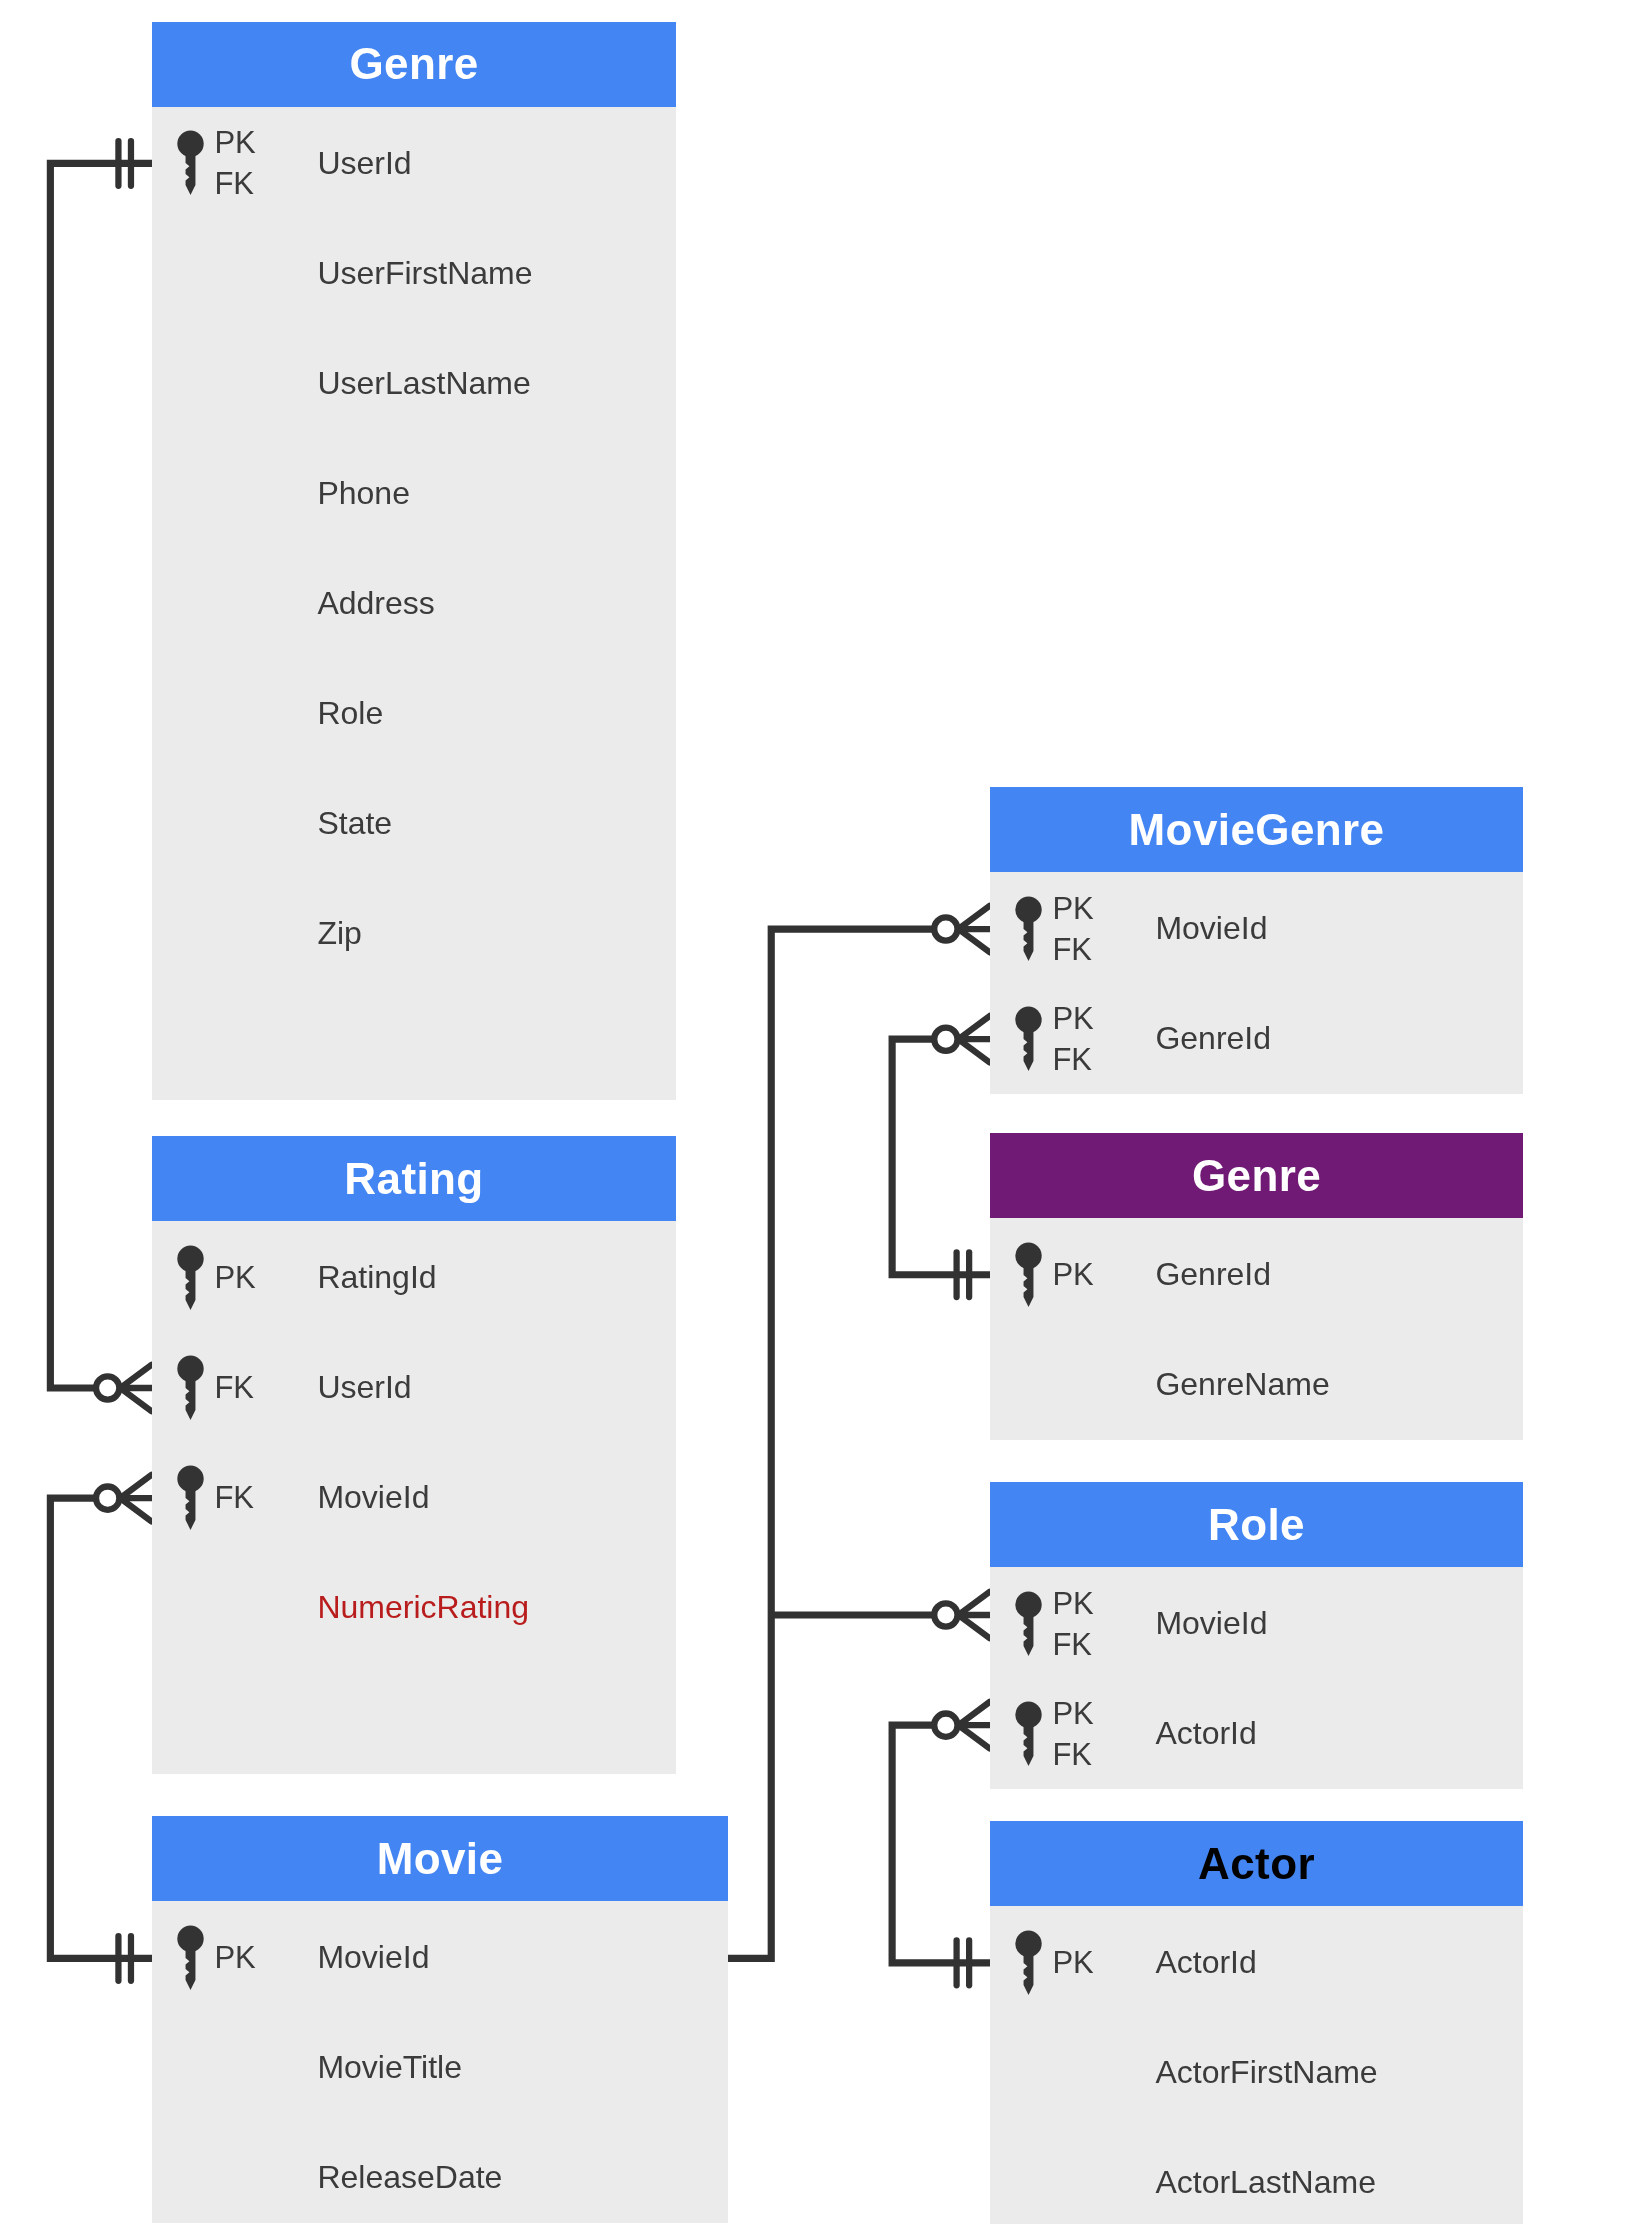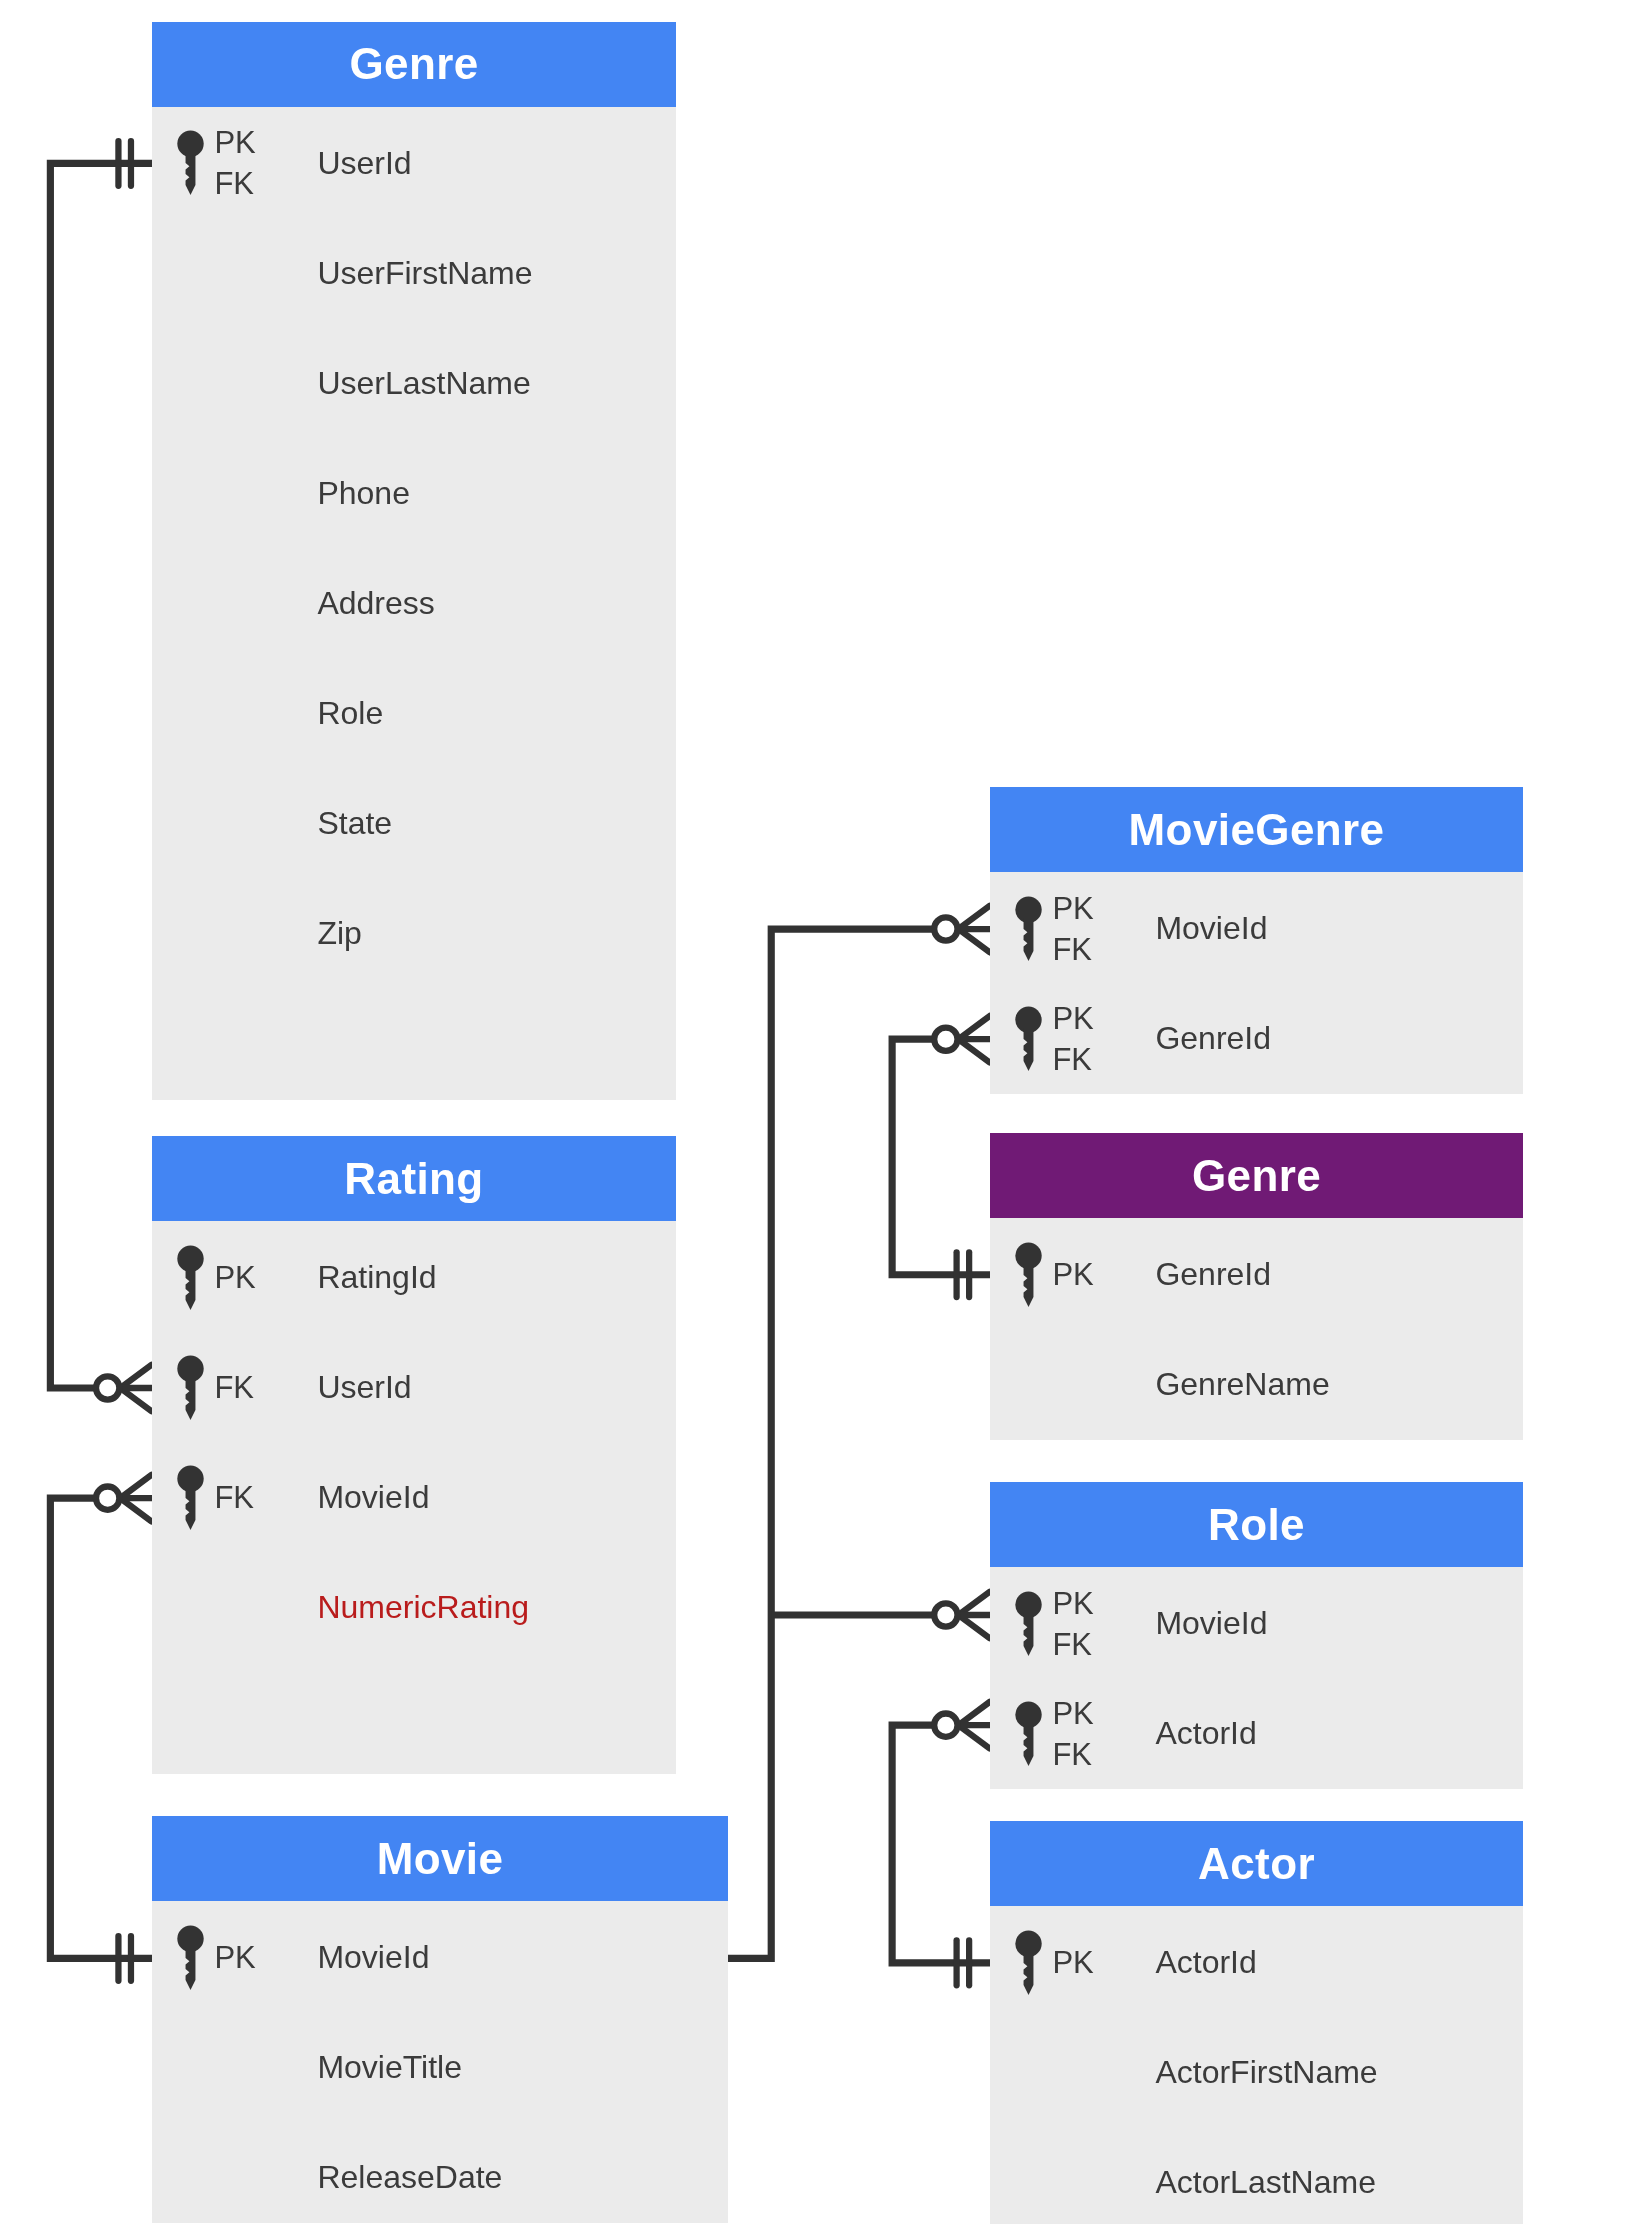--- a/index.html
+++ b/index.html
@@ -296,21 +296,21 @@
             </div>
             <div class="klabel" style="color: rgb(59, 59, 59);">
               <span>PK</span>
               <span>FK</span>
             </div>
             <span class="fname" style="color: rgb(59, 59, 59);">ActorId</span>
           </div>
         </div>
       </div>
       <div class="tbl" style="left: 990px; top: 1821px; width: 533px;">
-        <div class="tbl-header" style="background: rgb(67, 133, 243); color: #ffffff;">Actor</div>
+        <div class="tbl-header" style="background: rgb(67, 133, 243); color: #000000;">Actor</div>
         <div class="tbl-body" style="background: rgb(235, 235, 235); height: 318px;">
           <div class="frow">
             <div class="keybox">
               <svg viewBox="0 0 60 120">
                 <circle cx="30" cy="25" r="24" fill="#333333"></circle>
                 <path d="M21 40 L39 40 L39 100 L30 118 L21 100 L21 92 L28 86 L21 80 L21 72 L28 66 L21 60 Z" fill="#333333"></path>
               </svg>
             </div>
             <div class="klabel" style="color: rgb(59, 59, 59);">
               <span>PK</span>

